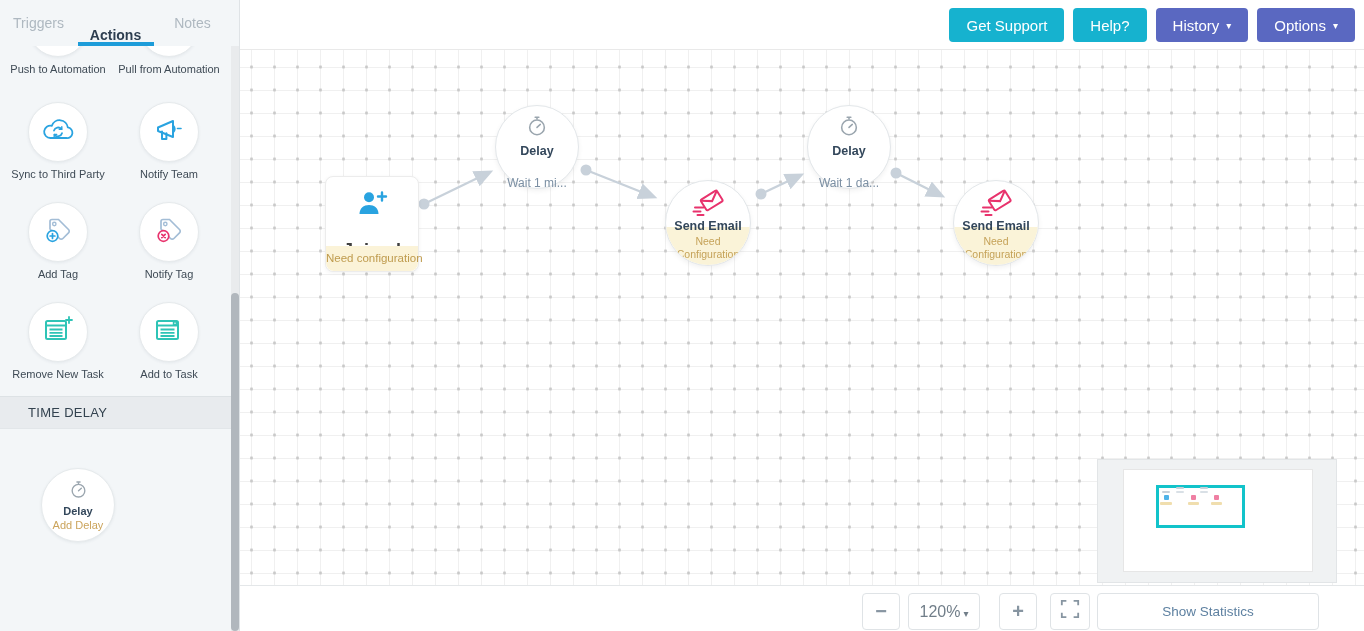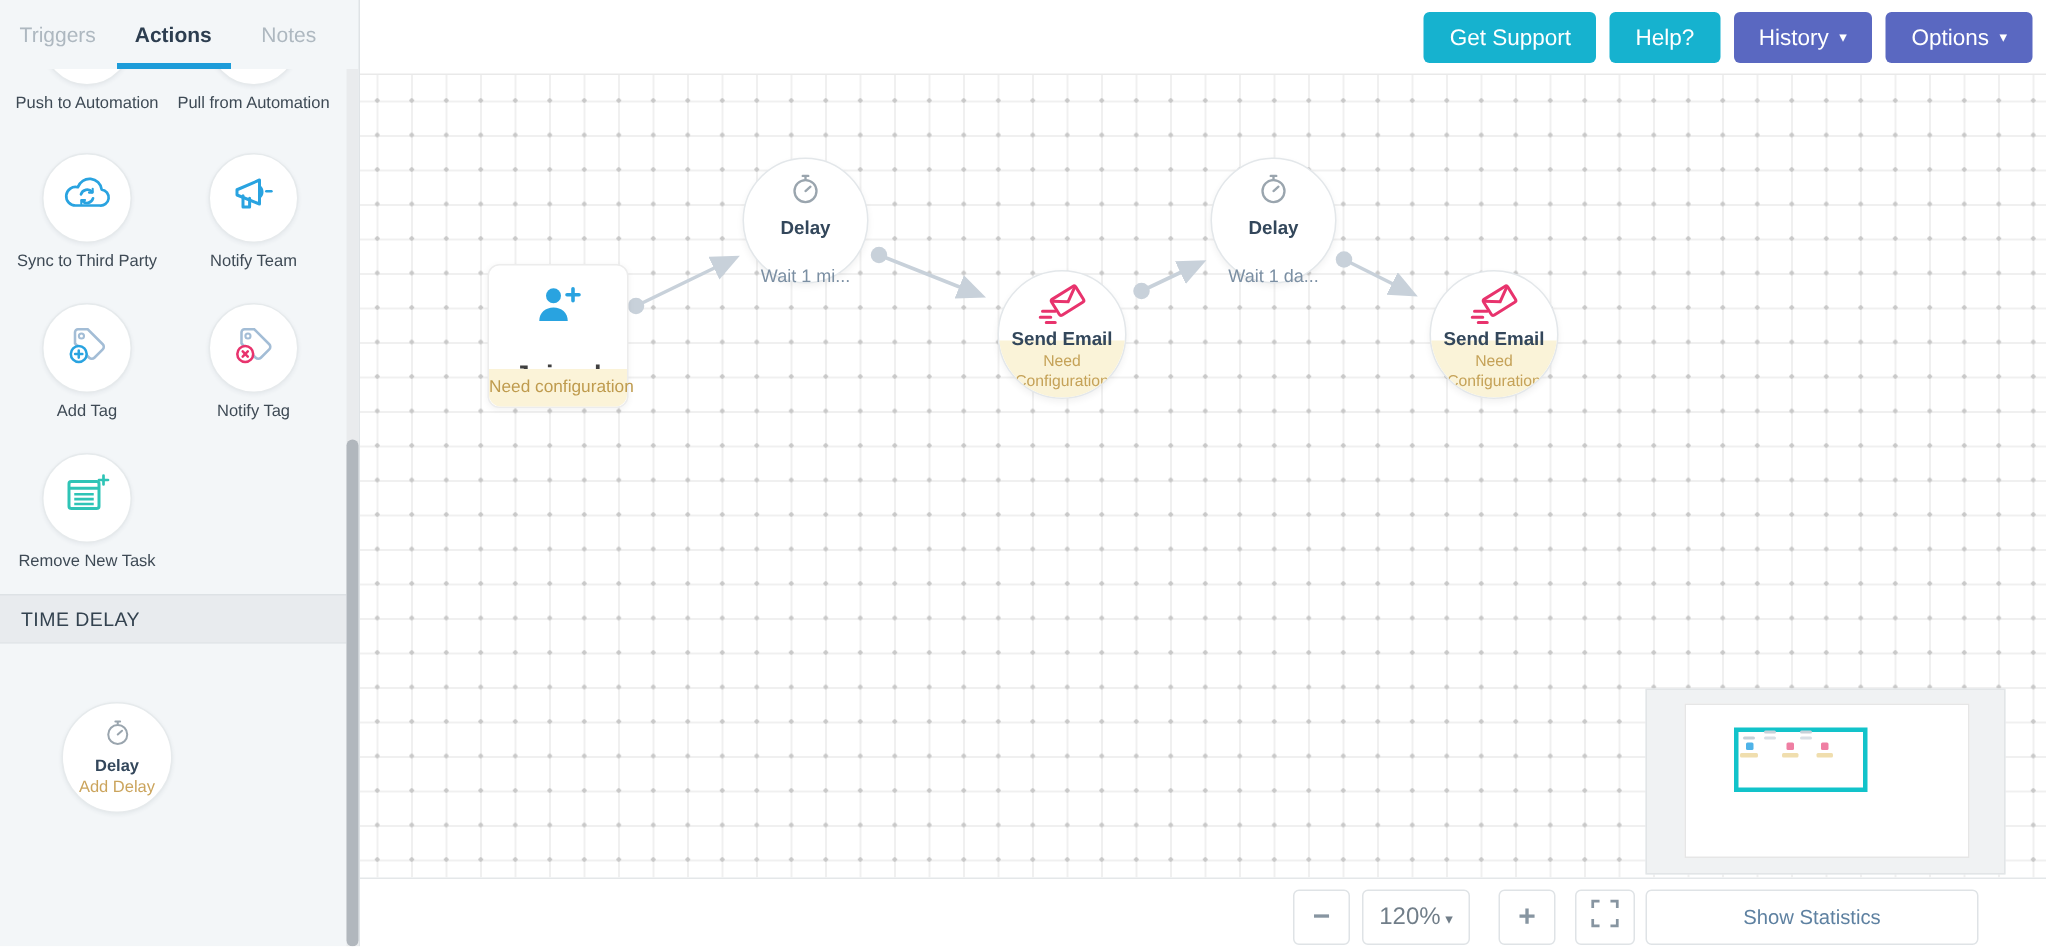--- a/index.html
+++ b/index.html
@@ -5,32 +5,32 @@
   * { margin:0; padding:0; box-sizing:border-box; }
   html,body { width:1364px; height:631px; overflow:hidden; background:#fff;
               font-family:"Liberation Sans","DejaVu Sans",sans-serif; }
   .app { position:relative; width:1364px; height:631px; background:#fff; overflow:hidden; }
 
   
   .sidebar { position:absolute; left:0; top:0; width:240px; height:631px;
              background:#f3f6f8; border-right:1px solid #dfe3e6; }
   .tabbar { position:absolute; left:0; top:0; width:231px; height:46px; display:flex; z-index:30; background:#f3f6f8; }
   .tab { flex:1; text-align:center; line-height:46px; font-size:14px; color:#aeb8c0; cursor:pointer; position:relative; }
-  .tab.active { color:#2d3e50; font-weight:700; }
+  .tab.active { color:#2d3e50; font-weight:700;margin-top:12px; }
   .tab.active::after { content:""; position:absolute; bottom:0; left:50%; transform:translateX(-50%);
                        width:76px; height:4px; background:#1d9cd9; }
   .scrollzone { position:absolute; left:0; top:46px; width:231px; height:585px; overflow:hidden; }
   .item { position:absolute; width:112px; text-align:center; cursor:grab; }
   .bubble { width:60px; height:60px; margin:0 auto; background:#fff; border:1px solid #e6eaec;
             border-radius:50%; box-shadow:0 1px 3px rgba(40,60,80,.07);
             display:flex; align-items:center; justify-content:center; }
   .item-label { margin-top:6px; font-size:11px; color:#3e4a55; white-space:nowrap; }
   .section-band { position:absolute; left:0; top:350px; width:231px; height:33px; background:#e8ebee;
                   border-top:1px solid #dde2e5; border-bottom:1px solid #e2e6e9;
-                  line-height:31px; padding-left:14px; font-size:13px; color:#33424f; letter-spacing:.3px; }
+                  line-height:31px; padding-left:28px; font-size:13px; color:#33424f; letter-spacing:.3px; }
   .delay-bubble { position:absolute; left:41px; top:422px; width:74px; height:74px; border-radius:50%;
                   background:#fff; border:1px solid #e6eaec; box-shadow:0 1px 3px rgba(40,60,80,.08);
                   display:flex; flex-direction:column; align-items:center; justify-content:center; gap:2px; cursor:grab; }
   .delay-bubble .d-title { font-size:11px; font-weight:700; color:#33475b; }
   .delay-bubble .d-sub { font-size:11px; color:#cba45c; }
   .sb-track { position:absolute; right:0; top:46px; width:8px; height:585px; background:#e9ebed; }
   .sb-thumb { position:absolute; right:0; top:247px; width:8px; height:338px; background:#b1b7bd; border-radius:4px; cursor:pointer; }
 
   
   .topbar { position:absolute; left:240px; top:0; width:1124px; height:50px; background:#fff;
@@ -170,20 +170,33 @@
           <span>
             <svg width="32" height="30" viewBox="0 0 32 30" fill="none" stroke="#2ec4b6" stroke-width="2">
               <rect x="4" y="6" width="20" height="18" rx="1.5"></rect>
               <path d="M4 10.5h20"></path>
               <path d="M7.5 14.5h13M7.5 17.8h13M7.5 21h13" stroke-width="1.8"></path>
               <path d="M27 2v6M24 5h6" stroke-linecap="round" stroke-width="1.8"></path>
             </svg>
           </span>
         </div>
         <div class="item-label">Remove New Task</div>
+      </div>
+      <div class="item" style="left:113px; top:256px;">
+        <div class="bubble">
+          <span>
+            <svg width="32" height="30" viewBox="0 0 32 30" fill="none" stroke="#2ec4b6" stroke-width="2">
+              <rect x="4" y="6" width="21" height="18" rx="1.5"></rect>
+              <path d="M4 10.5h21"></path>
+              <path d="M7.5 14.5h14M7.5 17.8h14M7.5 21h14" stroke-width="1.8"></path>
+              <rect x="20.5" y="7" width="3" height="2.4" stroke-width="1.4"></rect>
+            </svg>
+          </span>
+        </div>
+        <div class="item-label">Add to Task</div>
       </div>
 
       <div class="section-band">TIME DELAY</div>
 
       <div class="delay-bubble">
         <span>
           <svg width="19" height="19" viewBox="0 0 24 24" fill="none" stroke="#9aa5ae" stroke-width="1.7">
             <circle cx="12" cy="13.5" r="8"></circle>
             <path d="M10 2.5h4" stroke-linecap="round"></path>
             <path d="M12 5V2.8"></path>

